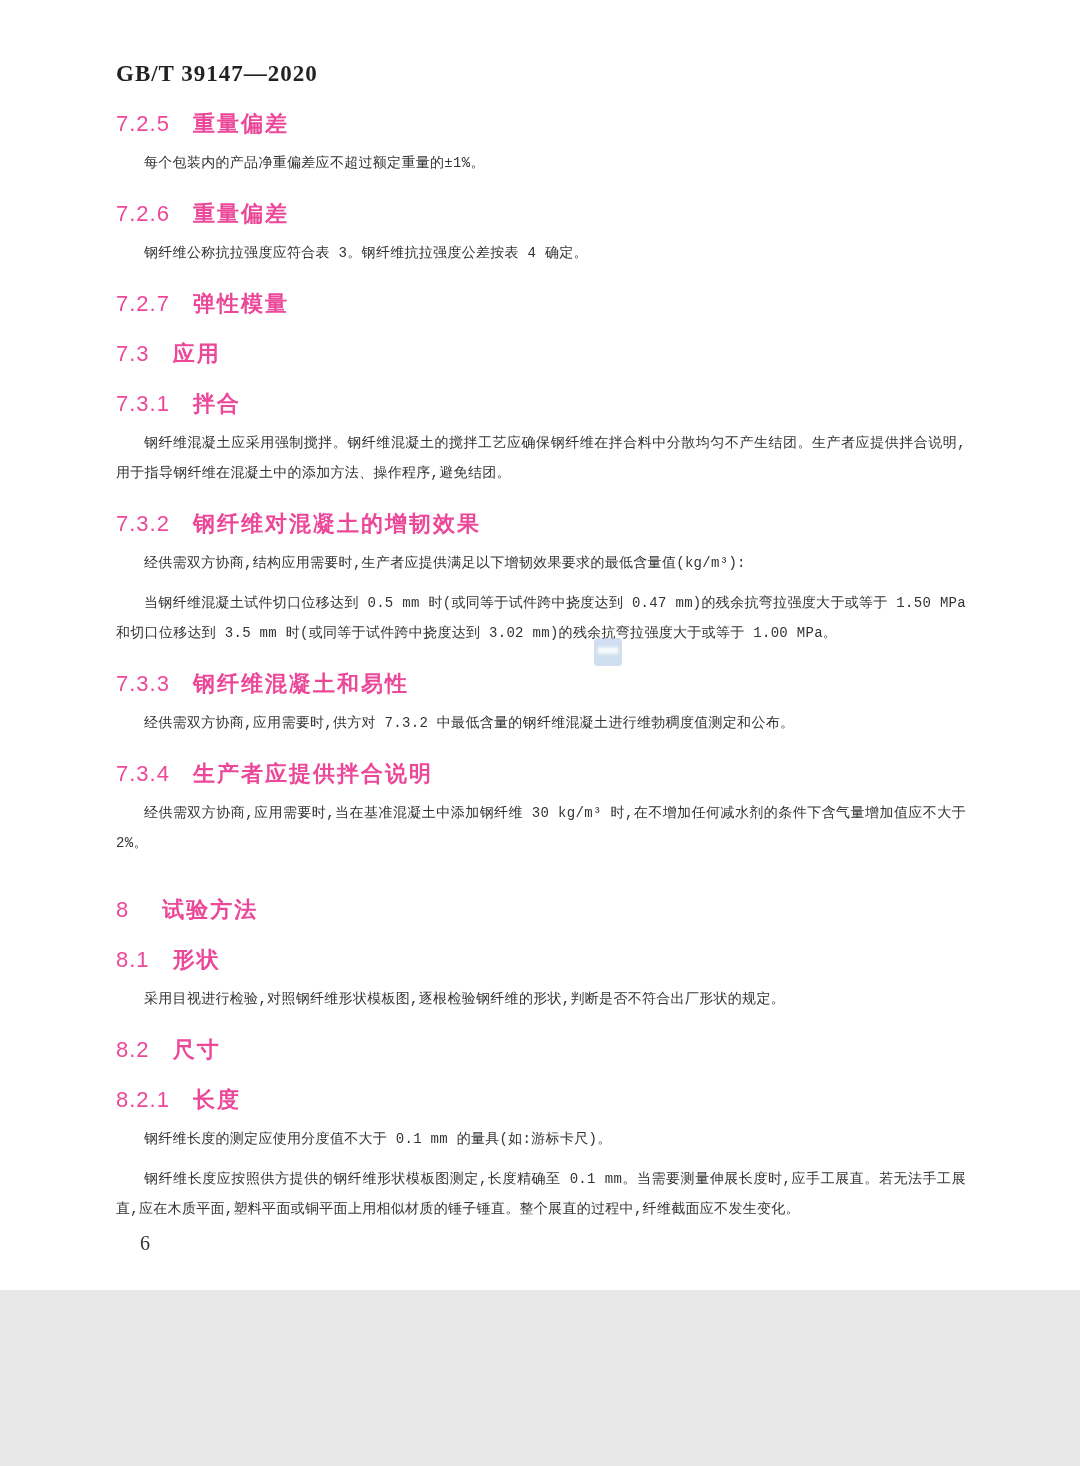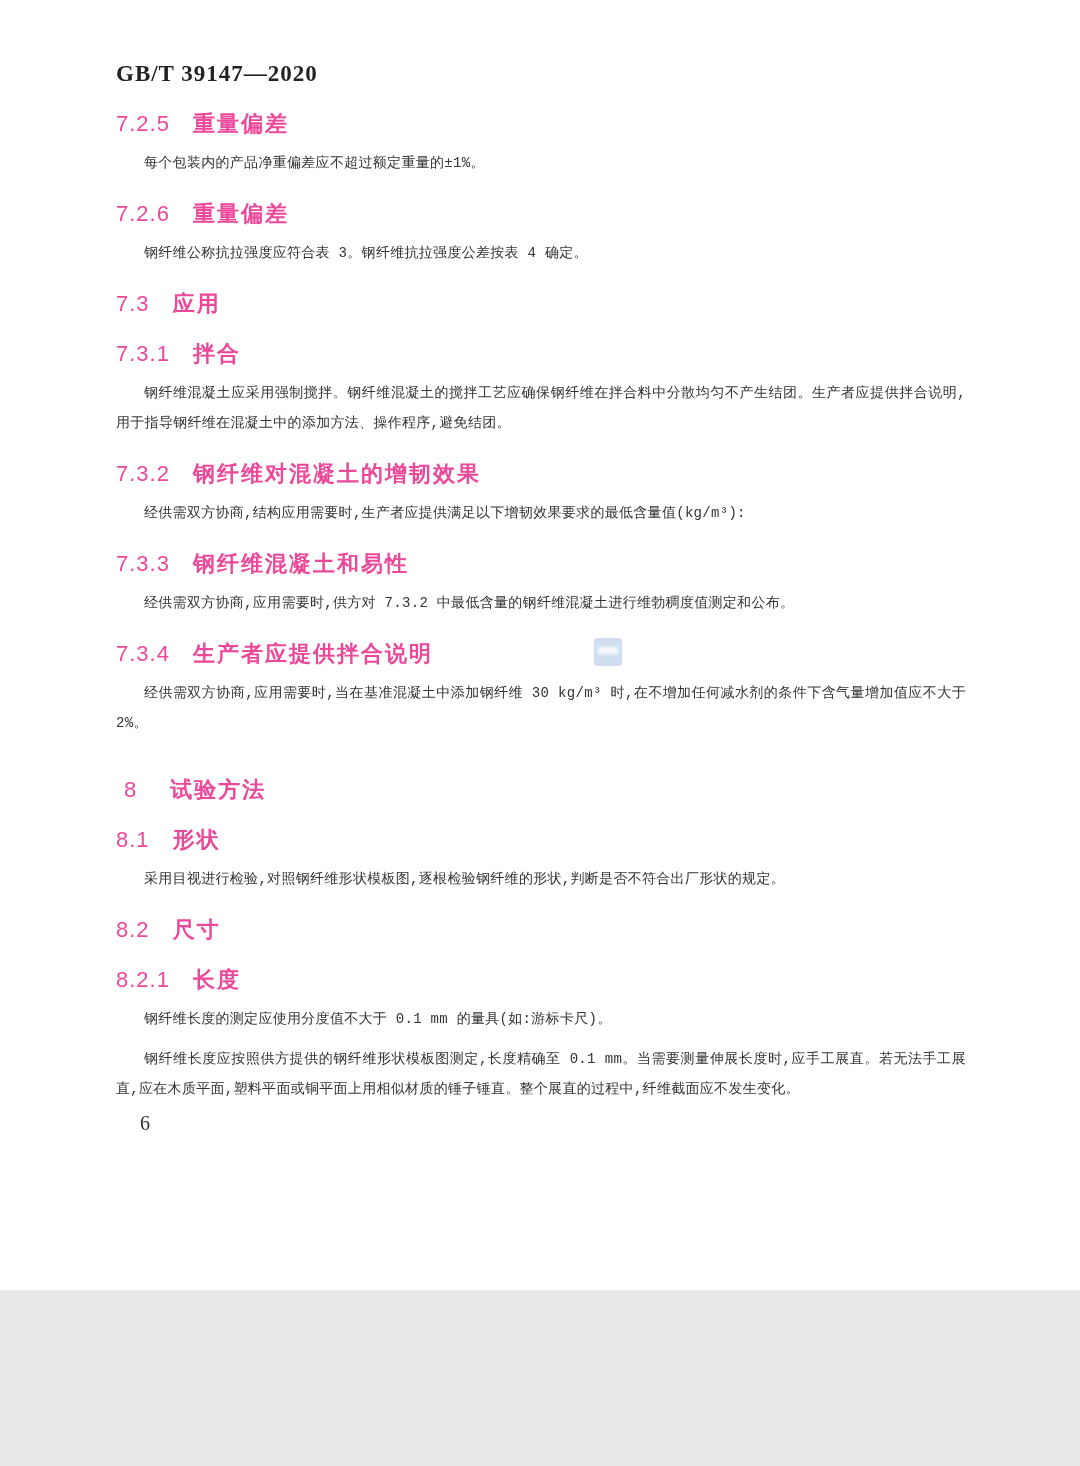--- a/index.html
+++ b/index.html
@@ -31,21 +31,21 @@
   }
   .heading .h-num{
     font-weight:400;
     margin-right:1.05em;
     letter-spacing:1px;
   }
   .heading .h-title{
     font-weight:700;
     letter-spacing:2px;
   }
-  .heading.level-1{margin-top:38px;margin-left:8px;}
+  .heading.level-1{margin-top:38px;}
   .heading.level-1 .h-num{margin-right:1.5em;}
   .para{
     font-family:Liberation Mono, monospace;
     font-size:14px;
     line-height:30px;
     margin:10px 0 0 0;
     text-indent:2em;
     text-align:justify;
     letter-spacing:0.3px;
     color:#333333;
@@ -81,32 +81,34 @@
 
   <main class="doc-body">
   <div class="heading level-3"><span class="h-num">7.2.5</span><span class="h-title">重量偏差</span></div>
 
   <p class="para">每个包装内的产品净重偏差应不超过额定重量的±1%。</p>
 
   <div class="heading level-3"><span class="h-num">7.2.6</span><span class="h-title">重量偏差</span></div>
 
   <p class="para">钢纤维公称抗拉强度应符合表 3。钢纤维抗拉强度公差按表 4 确定。</p>
 
+  <div class="heading level-3"><span class="h-num">7.2.7</span><span class="h-title">弹性模量</span></div>
 
 
   <div class="heading level-2"><span class="h-num">7.3</span><span class="h-title">应用</span></div>
 
   <div class="heading level-3"><span class="h-num">7.3.1</span><span class="h-title">拌合</span></div>
 
   <p class="para">钢纤维混凝土应采用强制搅拌。钢纤维混凝土的搅拌工艺应确保钢纤维在拌合料中分散均匀不产生结团。生产者应提供拌合说明,用于指导钢纤维在混凝土中的添加方法、操作程序,避免结团。</p>
 
   <div class="heading level-3"><span class="h-num">7.3.2</span><span class="h-title">钢纤维对混凝土的增韧效果</span></div>
 
   <p class="para">经供需双方协商,结构应用需要时,生产者应提供满足以下增韧效果要求的最低含量值(kg/m³):</p>
 
+  <p class="para">当钢纤维混凝土试件切口位移达到 0.5 mm 时(或同等于试件跨中挠度达到 0.47 mm)的残余抗弯拉强度大于或等于 1.50 MPa 和切口位移达到 3.5 mm 时(或同等于试件跨中挠度达到 3.02 mm)的残余抗弯拉强度大于或等于 1.00 MPa。</p>
 
   <div class="heading level-3"><span class="h-num">7.3.3</span><span class="h-title">钢纤维混凝土和易性</span></div>
 
   <p class="para">经供需双方协商,应用需要时,供方对 7.3.2 中最低含量的钢纤维混凝土进行维勃稠度值测定和公布。</p>
 
   <div class="heading level-3"><span class="h-num">7.3.4</span><span class="h-title">生产者应提供拌合说明</span></div>
 
   <p class="para">经供需双方协商,应用需要时,当在基准混凝土中添加钢纤维 30 kg/m³ 时,在不增加任何减水剂的条件下含气量增加值应不大于 2%。</p>
 
   <div class="heading level-1"><span class="h-num">8</span><span class="h-title">试验方法</span></div>

